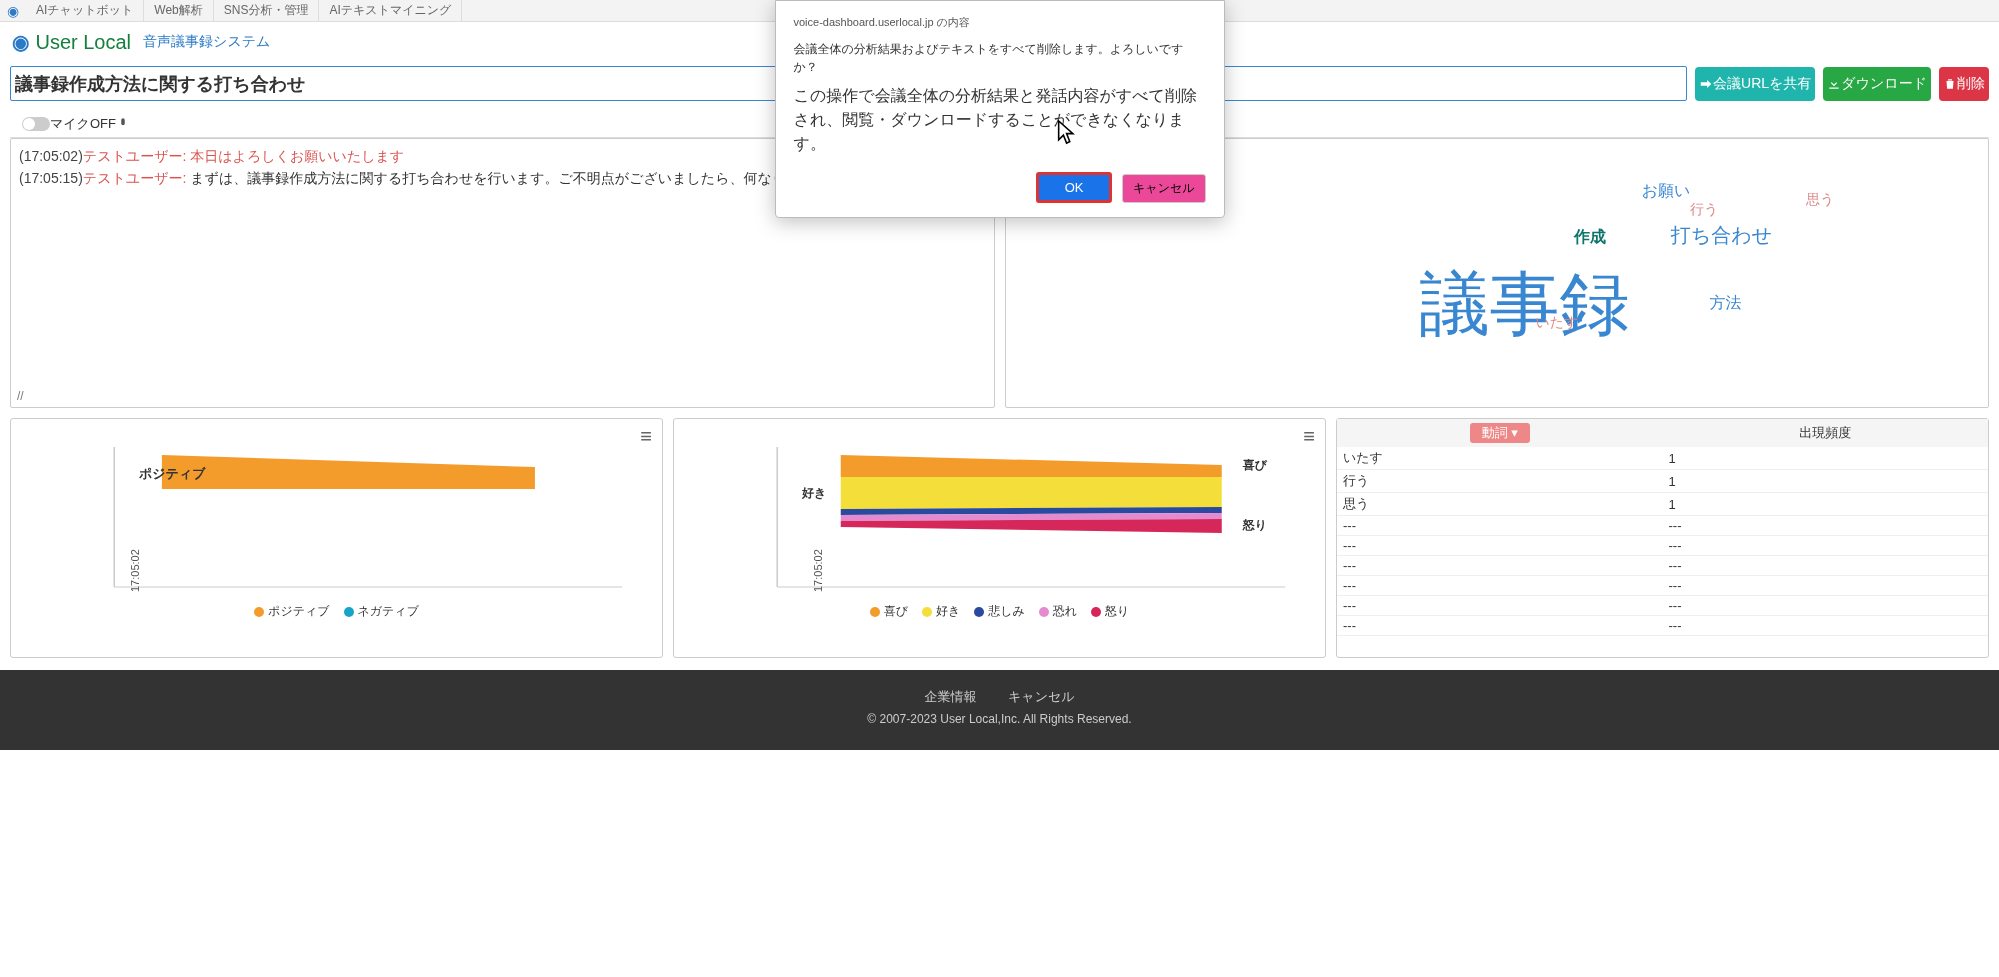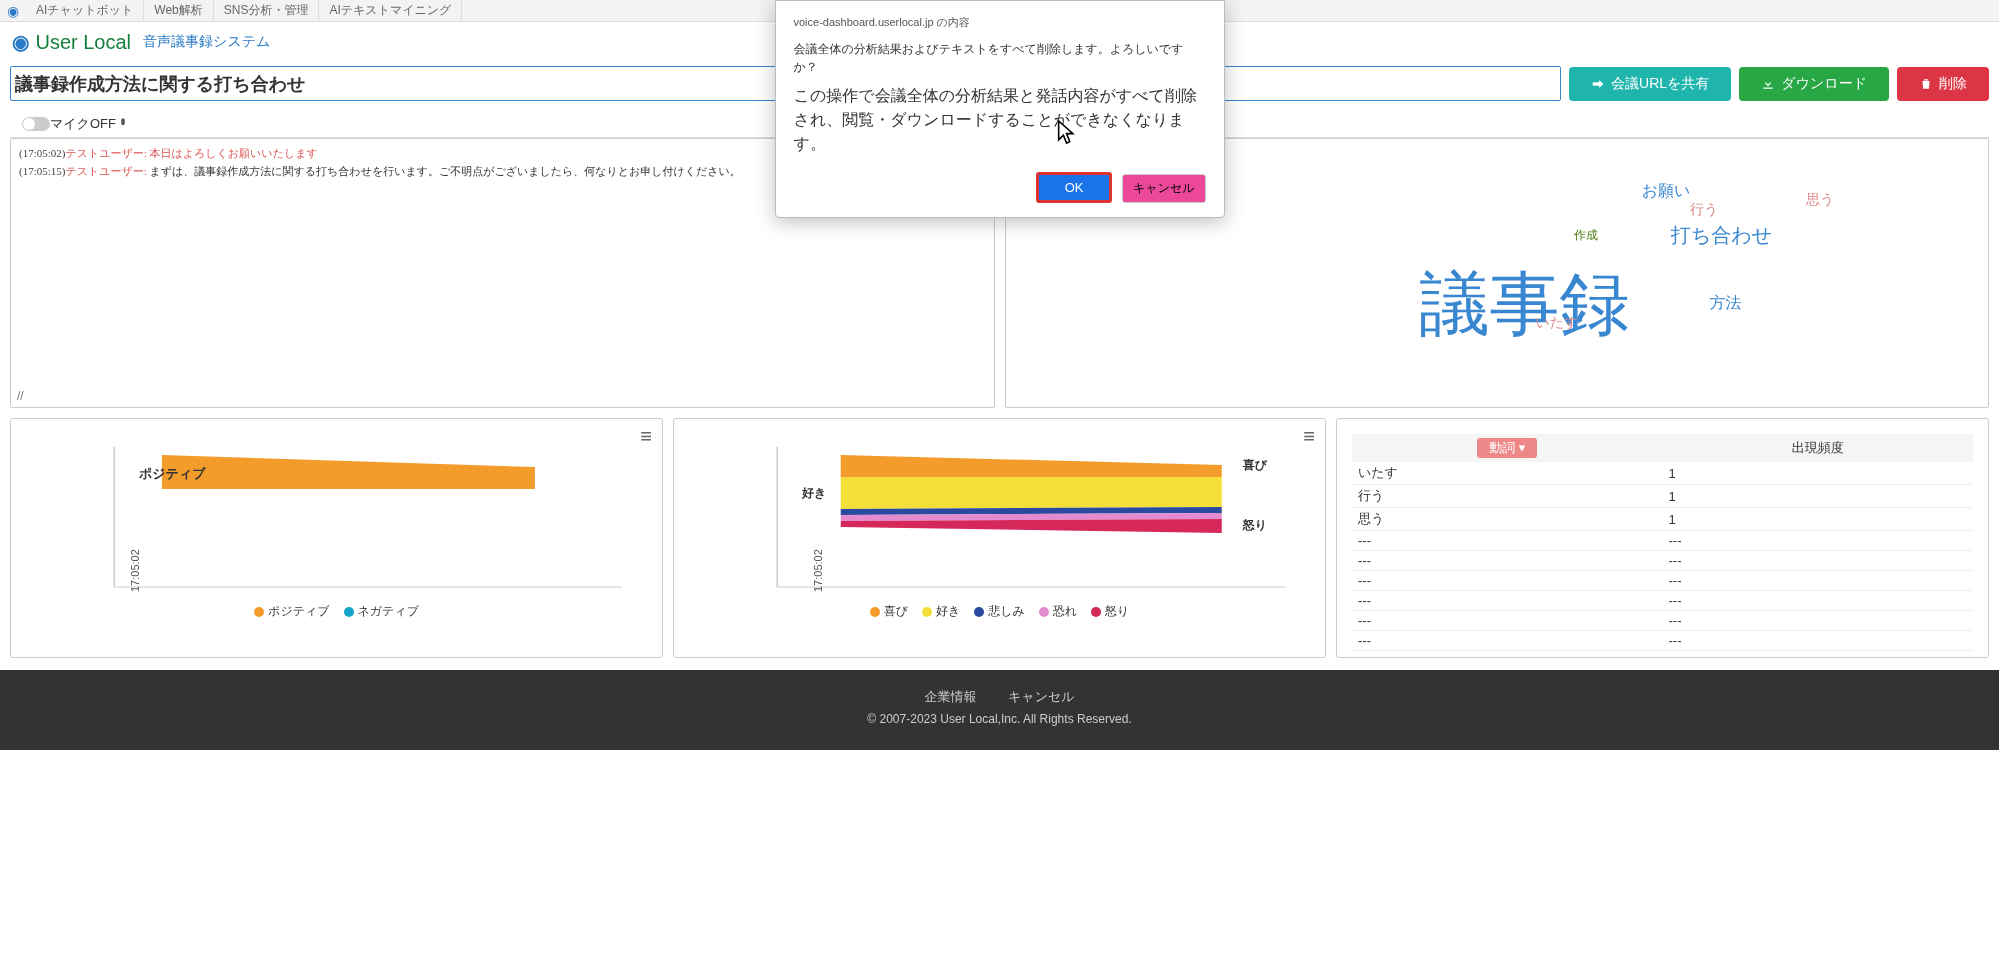--- a/index.html
+++ b/index.html
@@ -7,30 +7,30 @@
   .topnav { background: #f3f3f3; border-bottom: 1px solid #ddd; display: flex; align-items: center; height: 22px; }
   .topnav-logo { width: 18px; height: 18px; margin: 0 4px; color: #2b7ac7; display: flex; align-items: center; justify-content: center; font-size: 14px; }
   .topnav a { display: inline-block; padding: 2px 10px; color: #666; text-decoration: none; border-right: 1px solid #ddd; font-size: 12px; }
   .header { display: flex; align-items: center; padding: 8px 12px; }
   .brand { display: flex; align-items: center; gap: 6px; }
   .brand-icon { color: #2b7ac7; font-size: 20px; font-weight: bold; }
   .brand-text { color: #15803d; font-weight: normal; font-size: 20px; }
   .brand-sub { color: #2b7ac7; font-size: 14px; margin-left: 6px; }
   .toolbar-row { display: flex; align-items: center; padding: 4px 10px 10px 10px; gap: 8px; }
   .title-input { flex: 1; border: 1px solid #3a87d1; padding: 6px 4px; font-size: 18px; font-weight: bold; color: #333; border-radius: 2px; }
-  .btn { border: none; color: #fff; padding: 8px 22px; border-radius: 4px; font-size: 14px; cursor: pointer; display: inline-flex; align-items: center; gap: 6px; }
+  .btn { border: none; color: #fff; padding: 8px 4px; border-radius: 4px; font-size: 14px; cursor: pointer; display: inline-flex; align-items: center; }
   .btn-teal { background: #1fb5ad; }
   .btn-green { background: #28a745; }
   .btn-red { background: #dc3545; }
   .mic-row { padding: 4px 12px; font-size: 13px; display: flex; align-items: center; gap: 0; border-bottom: 1px solid #ddd; margin: 0 10px; }
   .toggle { width: 28px; height: 14px; background: #ccc; border-radius: 7px; position: relative; }
   .toggle::after { content:""; position:absolute; width:12px; height:12px; background:#fff; border-radius:50%; top:1px; left:1px; }
   .main-grid { display: grid; grid-template-columns: 1fr 1fr; gap: 10px; padding: 0 10px 10px 10px; }
   .panel { border: 1px solid #ccc; border-radius: 2px; background: #fff; min-height: 270px; position: relative; padding: 6px 8px; }
-  .transcript-line { font-size: 11px; line-height: 1.6; font-family: Liberation Serif, serif; }
+  .transcript-line { font-size: 14px; line-height: 1.6; }
   .ts { color: #444; }
   .user { color: #d9534f; }
   .panel-bottom-handle { position:absolute; bottom:4px; left:6px; font-size:12px; color:#777; }
   .wordcloud { position: relative; height: 100%; }
   .wc-word { position: absolute; white-space: nowrap; }
   .charts-row { display: grid; grid-template-columns: 1fr 1fr 1fr; gap: 10px; padding: 0 10px 12px 10px; }
   .chart-panel { border: 1px solid #ccc; border-radius: 3px; background: #fff; height: 240px; position: relative; padding: 8px; }
   .chart-menu { position: absolute; top: 6px; right: 10px; font-size: 20px; color: #666; cursor: pointer; }
   .chart-area { position: relative; height: 160px; margin-top: 10px; }
   .xaxis-label { position: absolute; font-size: 11px; color: #555; transform: rotate(-90deg); transform-origin: left top; }
@@ -110,21 +110,21 @@
         <div class="transcript-line"><span class="ts">(17:05:15)</span><span class="user">テストユーザー: </span><span style="">まずは、議事録作成方法に関する打ち合わせを行います。ご不明点がございましたら、何なりとお申し付けください。</span></div>
       </div>
     <div class="panel-bottom-handle">//</div>
   </div>
   <div class="panel">
     <div class="wordcloud" id="wordcloud-container">
         <span class="wc-word" style="color: rgb(58, 135, 209); font-size: 70px; left: 42%; top: 44%;">議事録</span>
         <span class="wc-word" style="color: rgb(58, 135, 209); font-size: 20px; left: 68%; top: 30%;">打ち合わせ</span>
         <span class="wc-word" style="color: rgb(58, 135, 209); font-size: 16px; left: 65%; top: 14%;">お願い</span>
         <span class="wc-word" style="color: rgb(58, 135, 209); font-size: 16px; left: 72%; top: 58%;">方法</span>
-        <span class="wc-word" style="color: #4d7c0f; font-size: 12px; left: 58%; top: 32%;">作成</span>
+        <span class="wc-word" style="color: #0f766e; font-size: 16px; left: 58%; top: 32%; font-weight: bold;">作成</span>
         <span class="wc-word" style="color: rgb(221, 136, 136); font-size: 14px; left: 70%; top: 22%;">行う</span>
         <span class="wc-word" style="color: rgb(221, 136, 136); font-size: 14px; left: 82%; top: 18%;">思う</span>
         <span class="wc-word" style="color: rgb(221, 136, 136); font-size: 14px; left: 54%; top: 66%;">いたす</span>
       </div>
   </div>
 </div>
 
 <div class="charts-row">
 
   <div class="chart-panel">
@@ -163,21 +163,21 @@
     </div>
     <div class="legend">
       <span><span class="leg-dot" style="background:#f39c2c"></span><span>喜び</span></span>
       <span><span class="leg-dot" style="background:#f4df3a"></span><span>好き</span></span>
       <span><span class="leg-dot" style="background:#2a4aa0"></span><span>悲しみ</span></span>
       <span><span class="leg-dot" style="background:#e48bd0"></span><span>恐れ</span></span>
       <span><span class="leg-dot" style="background:#d6275b"></span><span>怒り</span></span>
     </div>
   </div>
 
-  <div class="chart-panel" style="padding:15px;">
+  <div class="chart-panel" style="padding:0;">
     <table class="freq-table">
       <thead>
         <tr>
           <th style="width:50%"><span class="pill"><span>動詞</span> ▾</span></th>
           <th>出現頻度</th>
         </tr>
       </thead>
       <tbody id="freq-body">
           <tr>
             <td>いたす</td>

